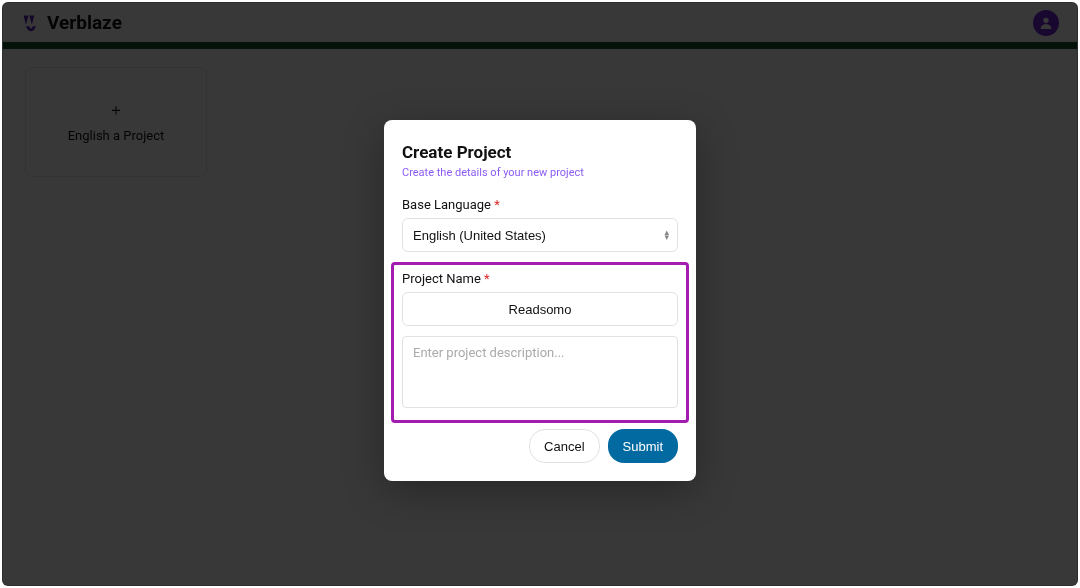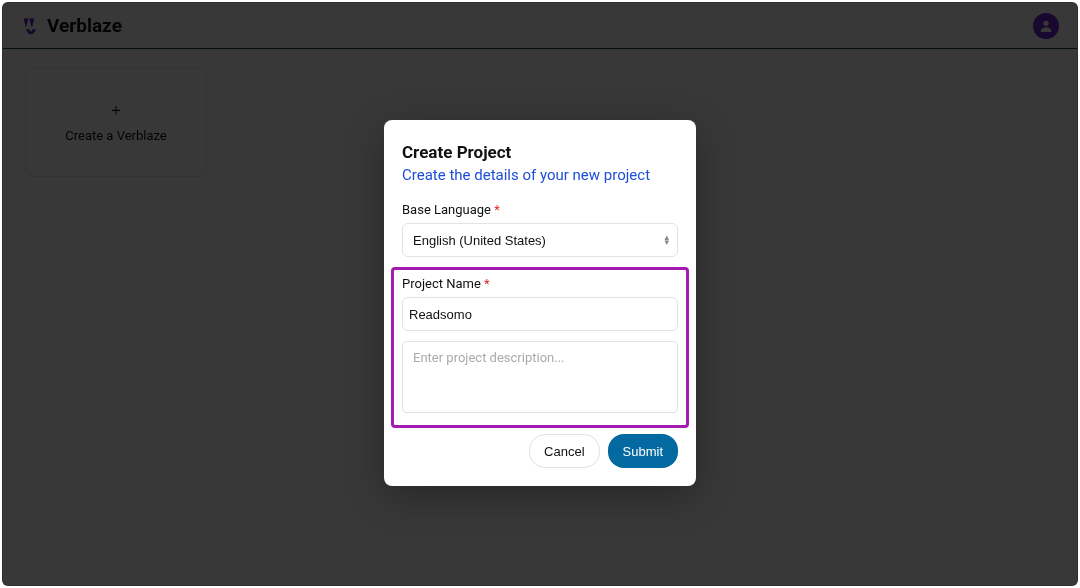--- a/index.html
+++ b/index.html
@@ -17,21 +17,21 @@
     }
     .app-frame {
       position: absolute;
       inset: 2px;
       border: 1px solid #d0d0d0;
       border-radius: 6px;
       overflow: hidden;
     }
     .header {
       height: 46px;
-      border-bottom: 1px solid #14532d;
+      border-bottom: 7px solid #14532d;
       display: flex;
       align-items: center;
       justify-content: space-between;
       padding: 0 18px;
     }
     .logo {
       display: flex;
       align-items: center;
       gap: 6px;
     }
@@ -96,22 +96,22 @@
       padding: 22px 18px 18px 18px;
       box-shadow: 0 10px 40px rgba(0,0,0,0.3);
     }
     .modal-title {
       font-size: 17px;
       font-weight: 700;
       color: #111;
       margin-bottom: 4px;
     }
     .modal-subtitle {
-      font-size: 15px;
-      color: #1d4ed8;
+      font-size: 11px;
+      color: #8b5cf6;
       margin-bottom: 18px;
     }
     .form-label {
       font-size: 13px;
       font-weight: 400;
       color: #111;
       margin-bottom: 6px;
       display: block;
     }
     .required-star {
@@ -149,24 +149,25 @@
       border: 3px solid #a21caf;
       border-radius: 4px;
       padding: 6px 8px 8px 8px;
       margin: 0 -11px 0 -11px;
     }
     .text-input {
       width: 100%;
       height: 34px;
       border: 1px solid #e2e2e2;
       border-radius: 6px;
-      padding: 0 6px;
+      padding: 0 14px;
       font-size: 13px;
       color: #111;
       margin-bottom: 10px;
+      text-align: center;
     }
     .textarea-input {
       width: 100%;
       height: 72px;
       border: 1px solid #e2e2e2;
       border-radius: 4px;
       padding: 8px 10px;
       font-size: 13px;
       color: #111;
       resize: none;
@@ -214,21 +215,21 @@
     <div class="avatar">
       <svg width="16" height="16" viewBox="0 0 24 24" fill="currentColor">
         <circle cx="12" cy="8" r="4"></circle>
         <path d="M4 21 C4 16 8 14 12 14 C16 14 20 16 20 21 Z"></path>
       </svg>
     </div>
   </div>
   <div class="content">
     <div class="create-card">
       <span class="plus-icon-small">＋</span>
-      <span class="create-card-label">Create a Verblaze</span>
+      <span class="create-card-label">English a Project</span>
     </div>
   </div>
 </div>
 
 <div class="overlay"></div>
 
 <div class="modal">
   <div class="modal-title">Create Project</div>
   <div class="modal-subtitle">Create the details of your new project</div>
 

